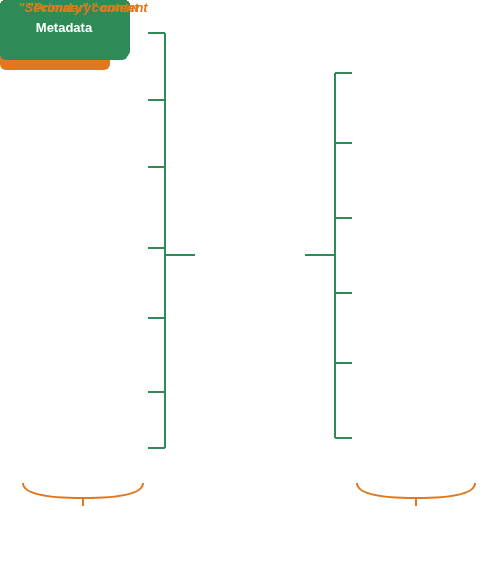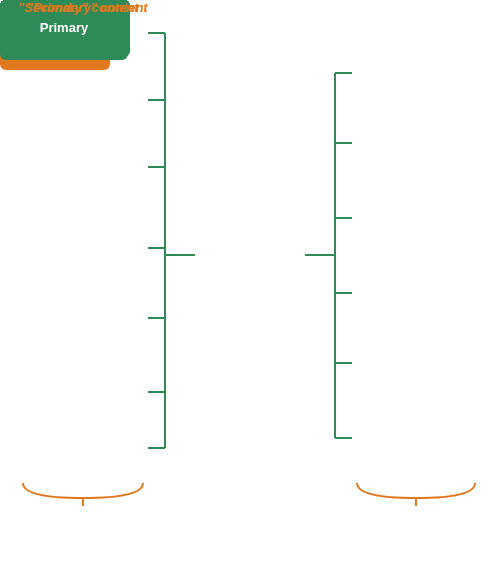--- a/index.html
+++ b/index.html
@@ -120,21 +120,21 @@
   <div class="box-green" style="left:352; top:46; width:128px; height:55px;">Themes</div>
 
   <div class="box-green" style="left:352; top:116; width:128px; height:55px;">Styles</div>
 
   <div class="box-green" style="left:352; top:190; width:128px; height:57px;">Calculation<br>chains</div>
 
   <div class="box-green" style="left:352; top:263; width:128px; height:60px;">Shared<br>strings</div>
 
   <div class="box-green" style="left:352; top:336; width:128px; height:55px;">XML maps</div>
 
-  <div class="box-green" style="left:352; top:410; width:128px; height:55px;">Primary</div>
+  <div class="box-green" style="left:352; top:410; width:128px; height:55px;">Metadata</div>
 
   <svg class="brace-svg" style="left:18; top:478; width:130px; height:30px;" viewBox="0 0 130 30">
     <path d="M 5 5 Q 5 20 65 20 Q 125 20 125 5" fill="none" stroke="#e07820" stroke-width="2"></path>
     <line x1="65" y1="20" x2="65" y2="28" stroke="#e07820" stroke-width="2"></line>
   </svg>
 
   <svg class="brace-svg" style="left:352; top:478; width:128px; height:30px;" viewBox="0 0 128 30">
     <path d="M 5 5 Q 5 20 64 20 Q 123 20 123 5" fill="none" stroke="#e07820" stroke-width="2"></path>
     <line x1="64" y1="20" x2="64" y2="28" stroke="#e07820" stroke-width="2"></line>
   </svg>

